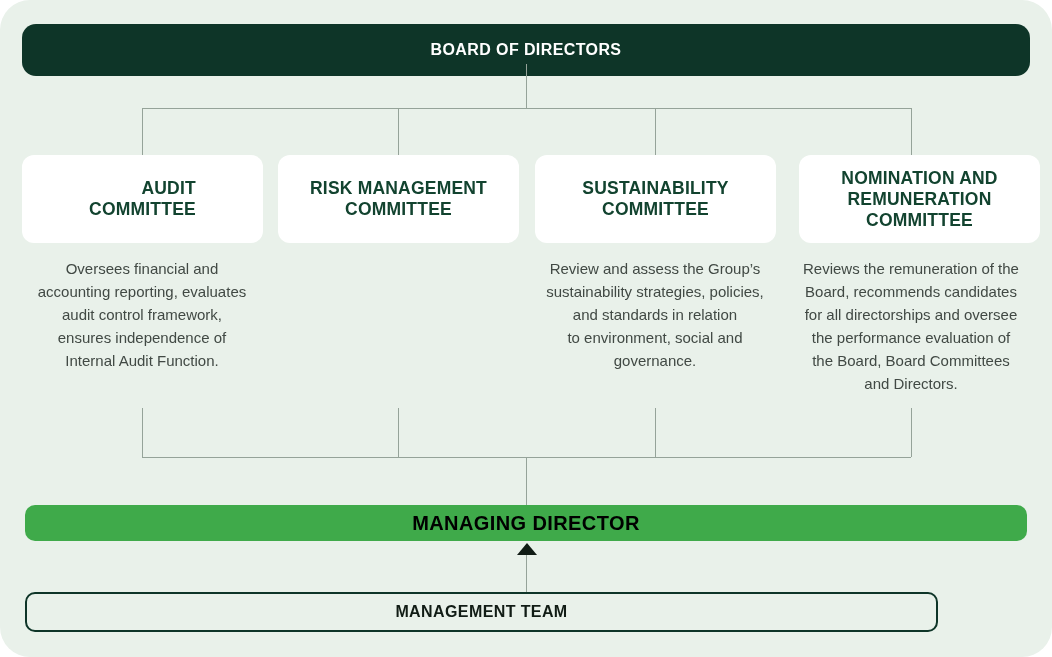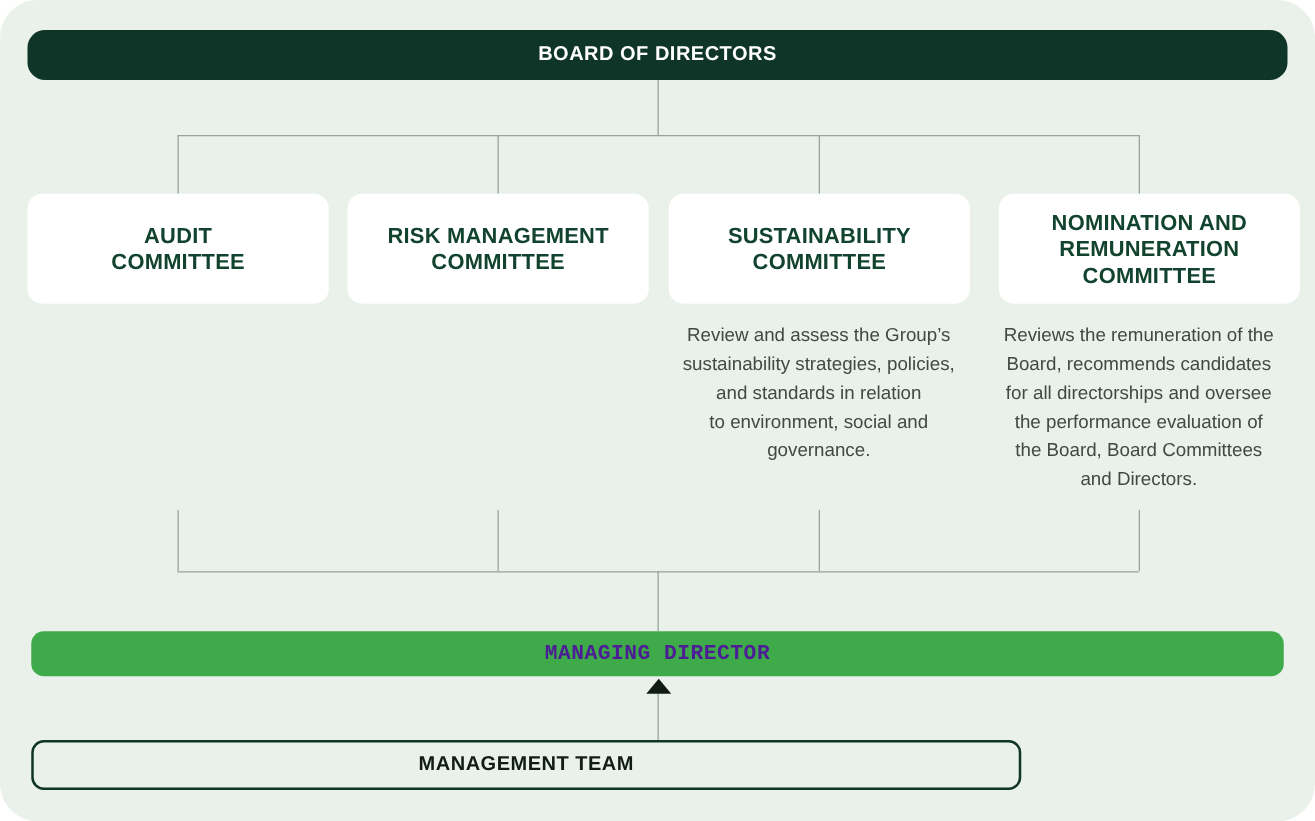--- a/index.html
+++ b/index.html
@@ -18,33 +18,33 @@
   }
   
   .bar {
     position: absolute;
     display: flex; align-items: center; justify-content: center;
     text-align: center;
     font-weight: 700;
     letter-spacing: 0.4px;
   }
   .bar-board {
-    left: 22px; top: 24px; width: 1008px; height: 40px;
+    left: 22px; top: 24px; width: 1008px; height: 52px;
     background: var(--dark-green, #0e3528);
     border-radius: 14px;
     color: #ffffff; font-size: 16px;
   }
   .bar-md {
     left: 25px; top: 505px; width: 1002px; height: 36px;
     background: var(--mid-green, #3faa4a);
     border-radius: 10px;
-    color: #4c1d95; font-size: 17px; font-family: Liberation Mono, monospace;
+    color: #000000; font-size: 20px;
   }
   .bar-mt {
-    left: 25px; top: 592px; width: 792px; height: 40px;
+    left: 25px; top: 592px; width: 913px; height: 40px;
     background: transparent;
     border: 2px solid var(--dark-green, #0e3528);
     border-radius: 10px;
     color: var(--near-black, #122a1f); font-size: 16px;
   }
   
   .committee-box {
     position: absolute; top: 155px; height: 88px; width: 241px;
     background: #ffffff;
     border-radius: 12px;
@@ -57,21 +57,21 @@
     white-space: pre-line;
     letter-spacing: 0.2px;
   }
   .committee-desc {
     position: absolute; top: 257px; width: 272px;
     text-align: center;
     font-size: 15px; line-height: 23px;
     color: var(--body-text, #414944);
     white-space: pre;
   }
-  .c0 { left: 22px; }
+  .c0 { left: 22px; text-align: right; }
   .c1 { left: 278px; }
   .c2 { left: 535px; justify-content: center; }
   .c3 { left: 799px; }
   .d0 { left: 6px; }
   .d1 { left: 262px; }
   .d2 { left: 519px; }
   .d3 { left: 775px; }
   
   .line {
     position: absolute;
@@ -127,20 +127,25 @@
   <div class="committee-box c2">
     <div class="committee-title">SUSTAINABILITY
 COMMITTEE</div>
   </div>
   <div class="committee-box c3">
     <div class="committee-title">NOMINATION AND
 REMUNERATION
 COMMITTEE</div>
   </div>
 
+  <div class="committee-desc d0">Oversees financial and
+accounting reporting, evaluates
+audit control framework,
+ensures independence of
+Internal Audit Function.</div>
   <div class="committee-desc d3">Reviews the remuneration of the
 Board, recommends candidates
 for all directorships and oversee
 the performance evaluation of
 the Board, Board Committees
 and Directors.</div>
   <div class="committee-desc d2">Review and assess the Group’s
 sustainability strategies, policies,
 and standards in relation
 to environment, social and

